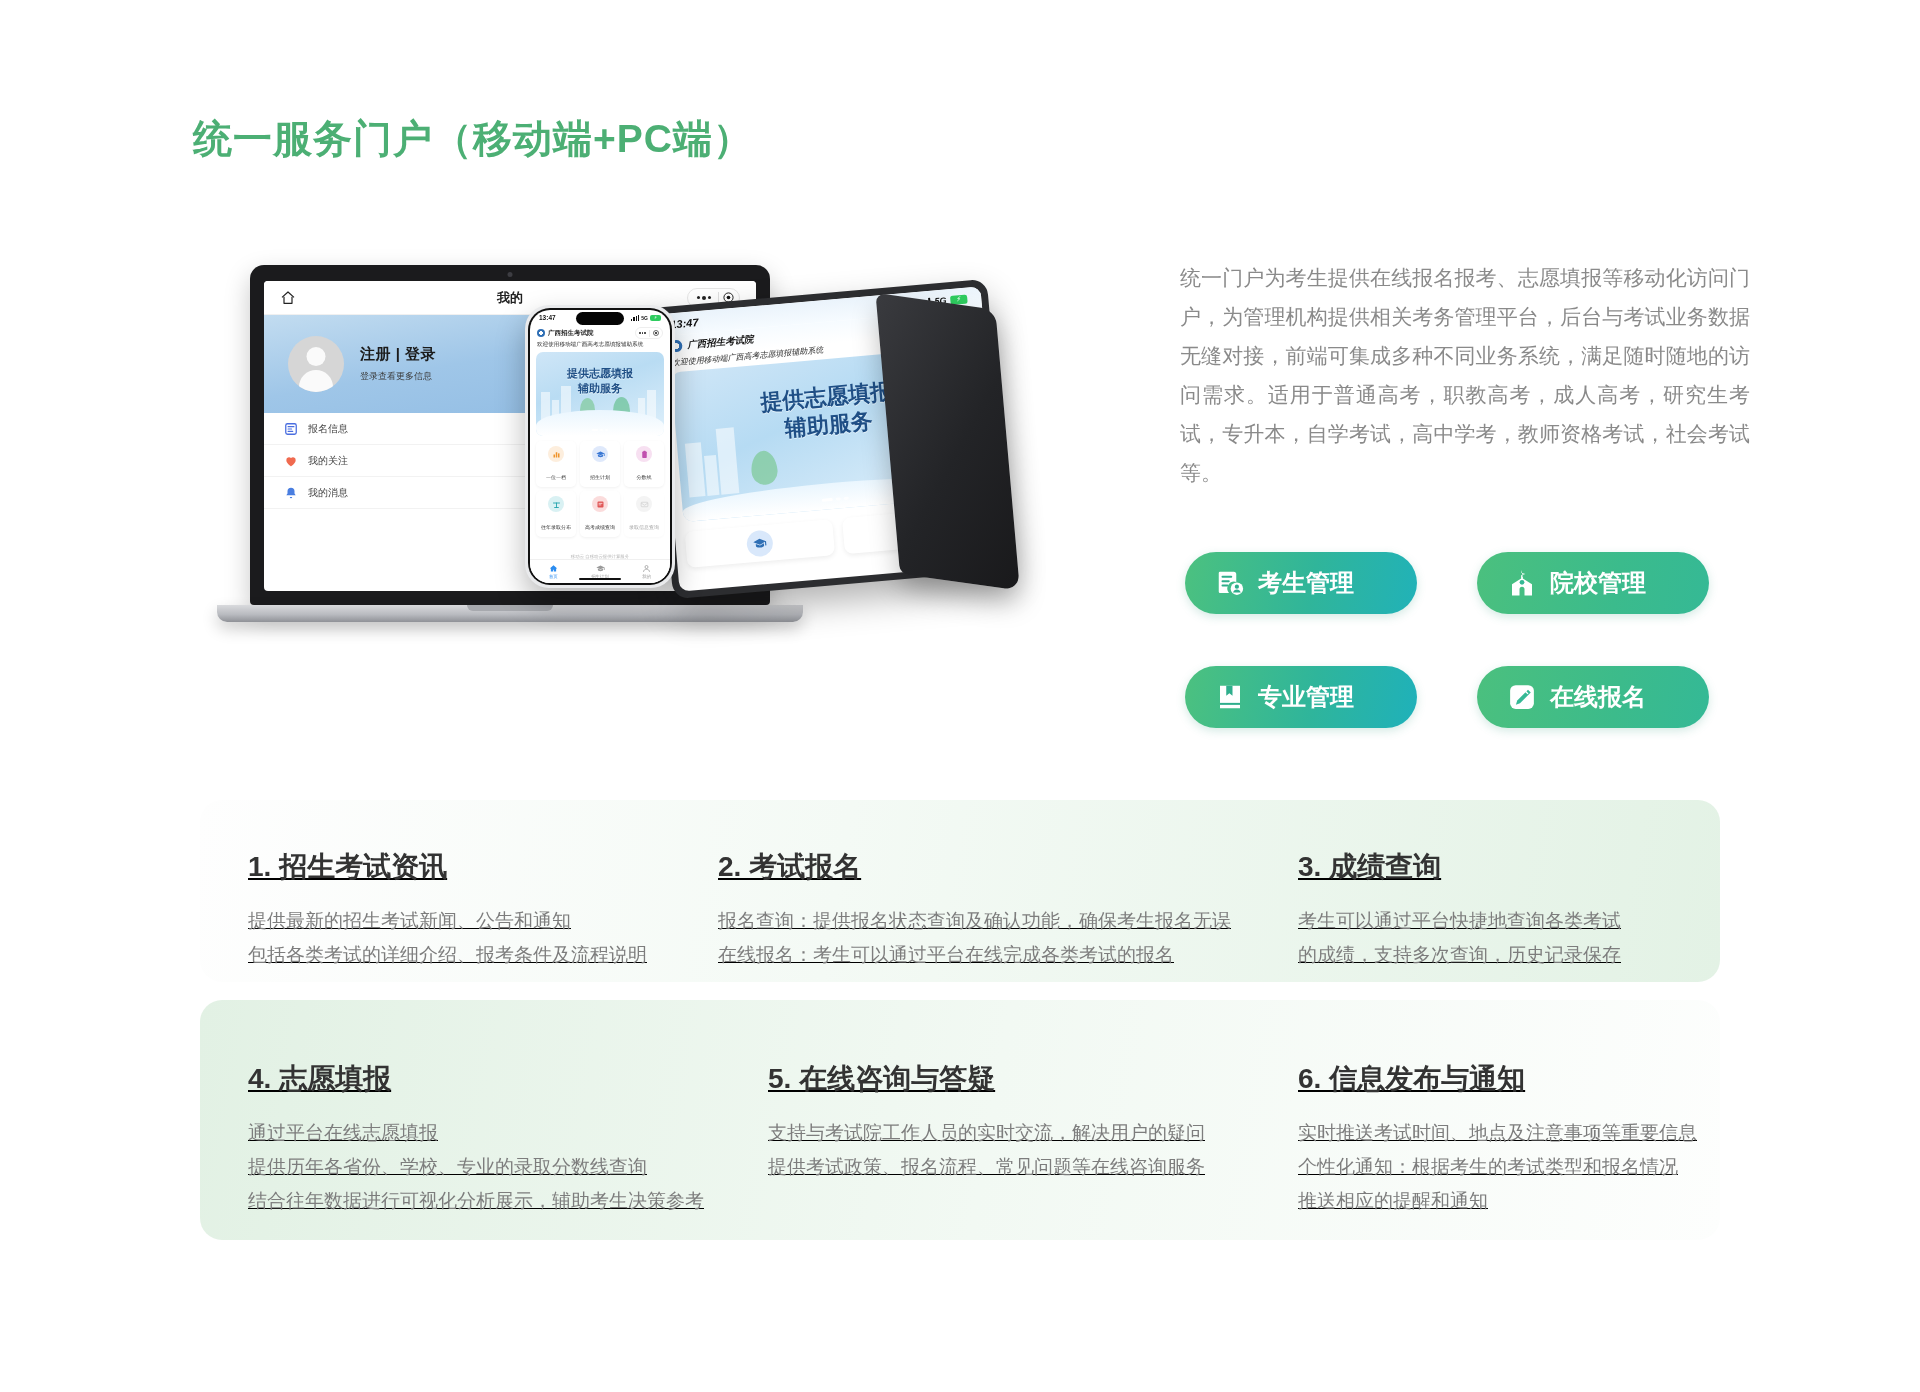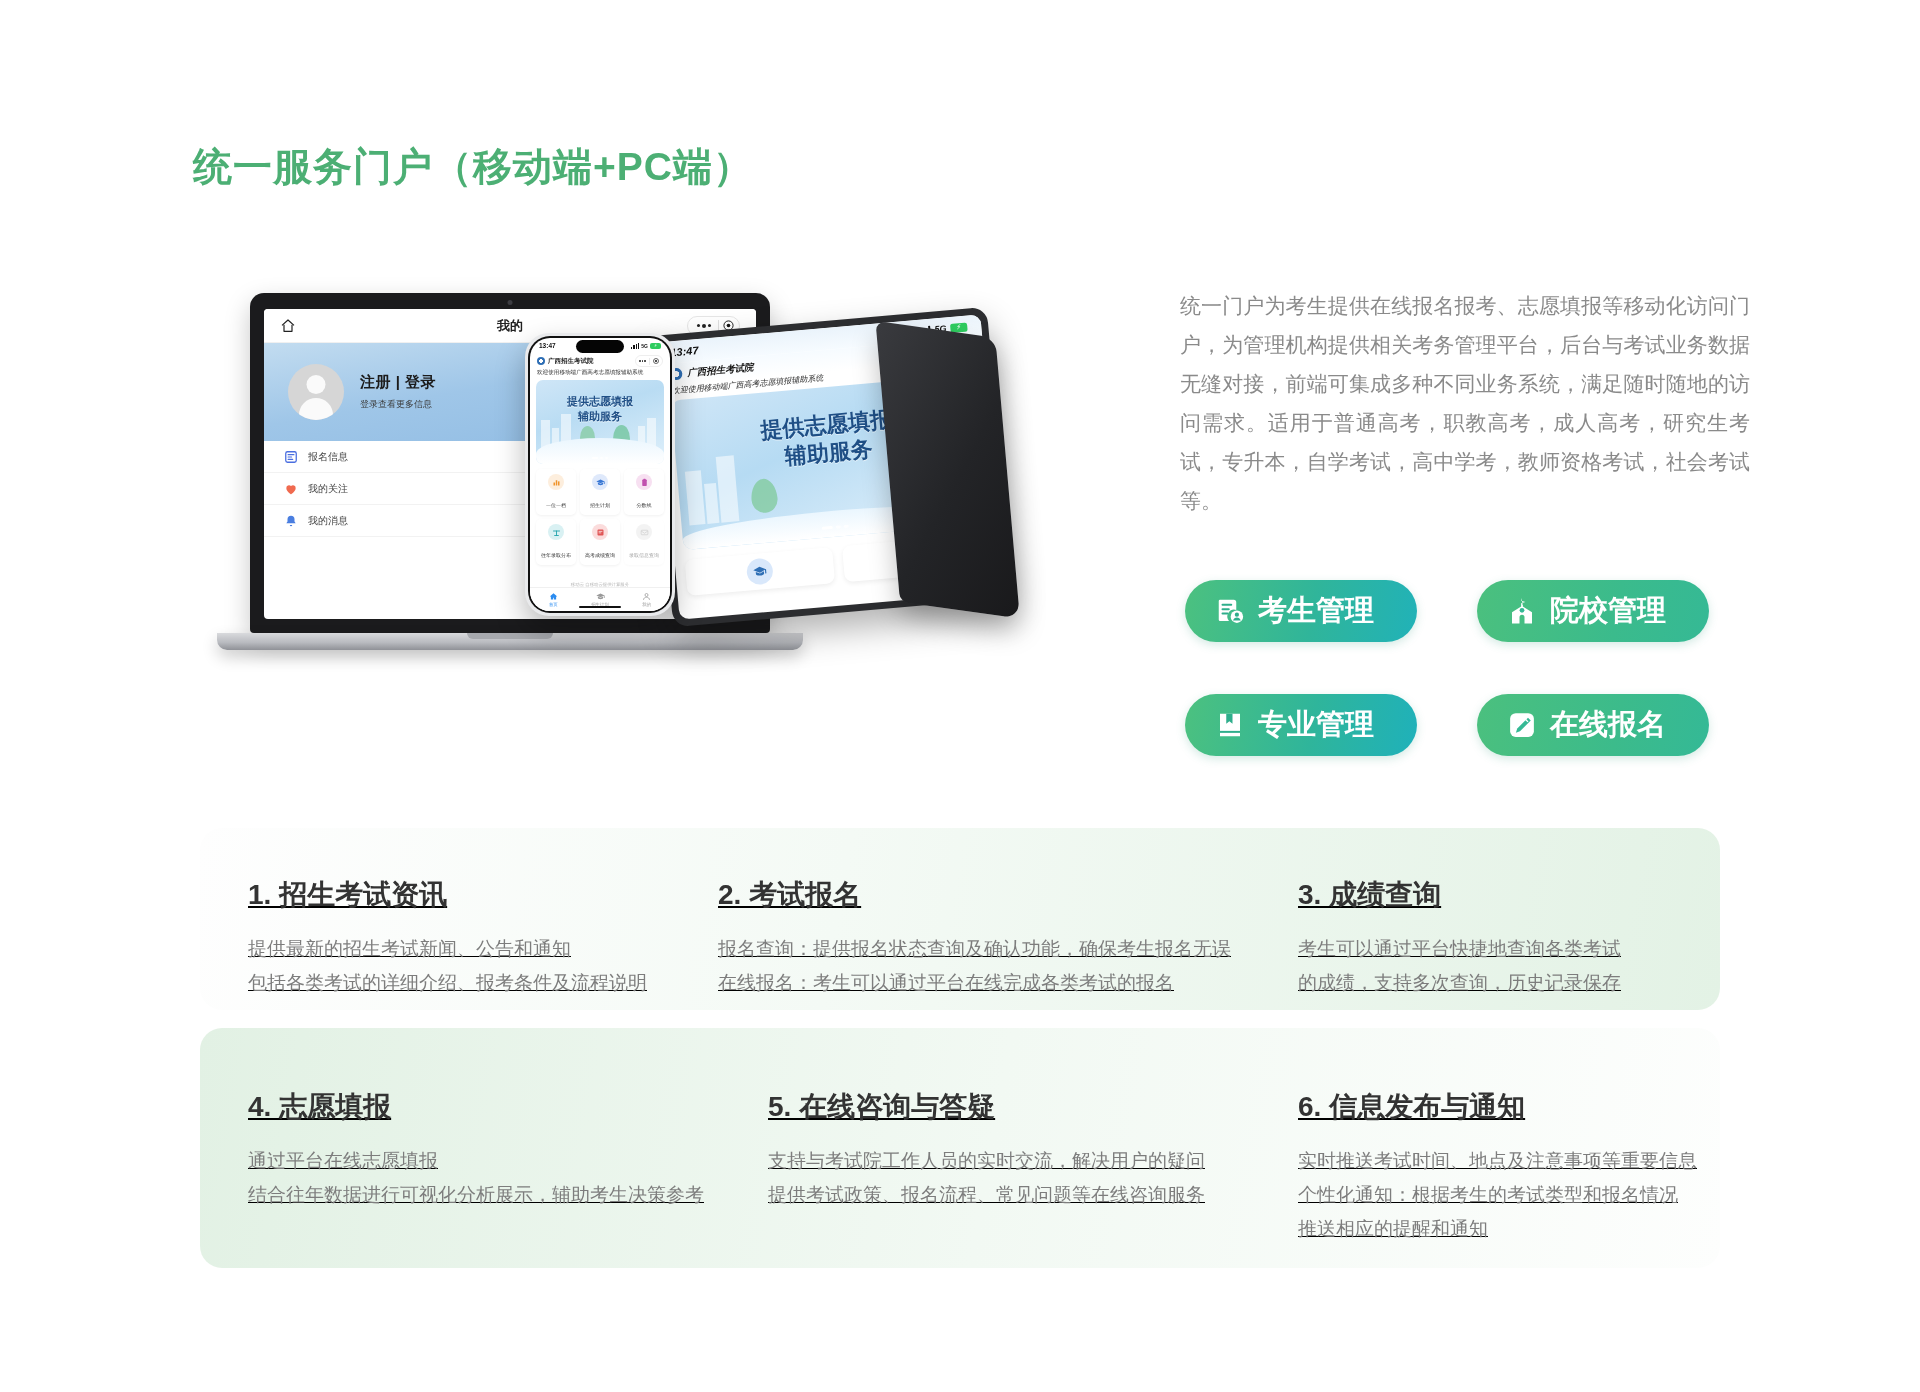--- a/index.html
+++ b/index.html
@@ -2,21 +2,21 @@
 <html><head>
 <meta charset="utf-8">
 <style>
   * { box-sizing: border-box; margin: 0; padding: 0; }
   html, body {
     width: 1920px; height: 1392px;
     background: #ffffff;
     font-family: "Liberation Sans", "DejaVu Sans", sans-serif;
     overflow: hidden;
   }
-  .page { position: relative; width: 1920px; height: 1208px; margin-top: 28px; }
+  .page { position: relative; width: 1920px; height: 1208px; }
 
   
   .page-title {
     position: absolute; left: 193px; top: 112px;
     font-size: 39px; font-weight: bold; color: #4caf74;
     letter-spacing: 1px; white-space: nowrap;
   }
 
   
   .desc-para {
@@ -27,21 +27,21 @@
 
   .btn-grid {
     position: absolute; left: 1185px; top: 552px;
     width: 560px; display: grid;
     grid-template-columns: 232px 232px; grid-template-rows: 62px 62px;
     column-gap: 60px; row-gap: 52px;
   }
   .pill {
     display: flex; align-items: center; gap: 13px;
     border-radius: 32px; padding-left: 30px;
-    color: #ffffff; font-size: 29px; font-weight: bold;
+    color: #ffffff; font-size: 24px; font-weight: bold;
     box-shadow: 0 3px 10px rgba(60,160,130,.22);
     cursor: pointer;
   }
   .pill.g1 { background: linear-gradient(100deg, #4cc17f 0%, #30b59a 55%, #21b2b8 100%); }
   .pill.g2 { background: linear-gradient(100deg, #4bc07e 0%, #3bbb8c 60%, #35b995 100%); }
   .pill.g3 { background: linear-gradient(100deg, #4cc17f 0%, #2fb59b 55%, #1fb1ba 100%); }
   .pill.g4 { background: linear-gradient(100deg, #4bc07e 0%, #3cbb8b 60%, #34b996 100%); }
   .pill .ico { width: 30px; height: 30px; flex: 0 0 30px; display: block; }
   .pill .ico svg { width: 30px; height: 30px; display: block; }
 
@@ -650,20 +650,21 @@
       </div>
     </div>
   </div>
 
   <div class="card-row row2">
     <div class="cell c1">
       <div class="card-inner" style="top:60px">
         <div class="card-title">4. 志愿填报</div>
         <div class="card-lines">
           <div>通过平台在线志愿填报</div>
+          <div>提供历年各省份、学校、专业的录取分数线查询</div>
           <div>结合往年数据进行可视化分析展示，辅助考生决策参考</div>
         </div>
       </div>
     </div>
     <div class="cell c2">
       <div class="card-inner" style="top:60px">
         <div class="card-title">5. 在线咨询与答疑</div>
         <div class="card-lines">
           <div>支持与考试院工作人员的实时交流，解决用户的疑问</div>
           <div>提供考试政策、报名流程、常见问题等在线咨询服务</div>

